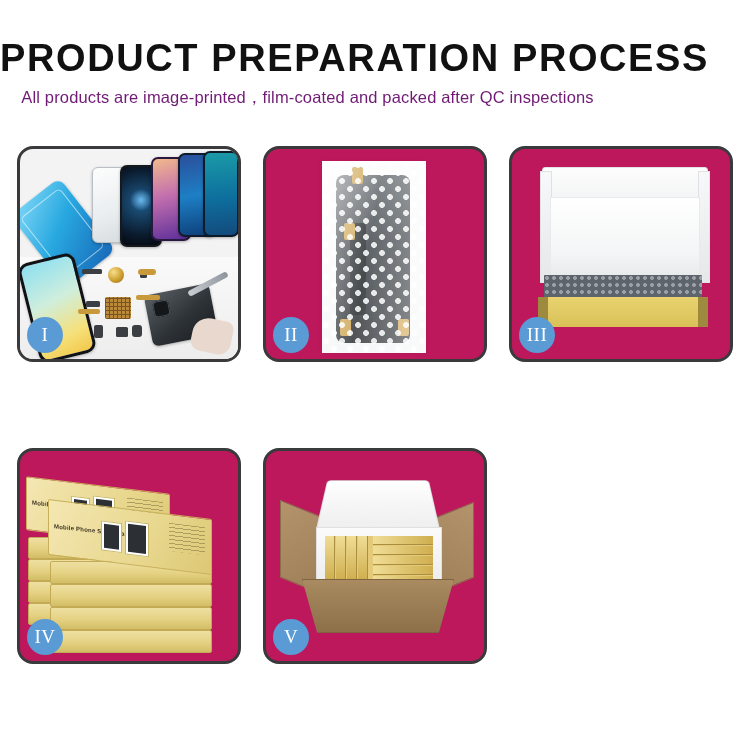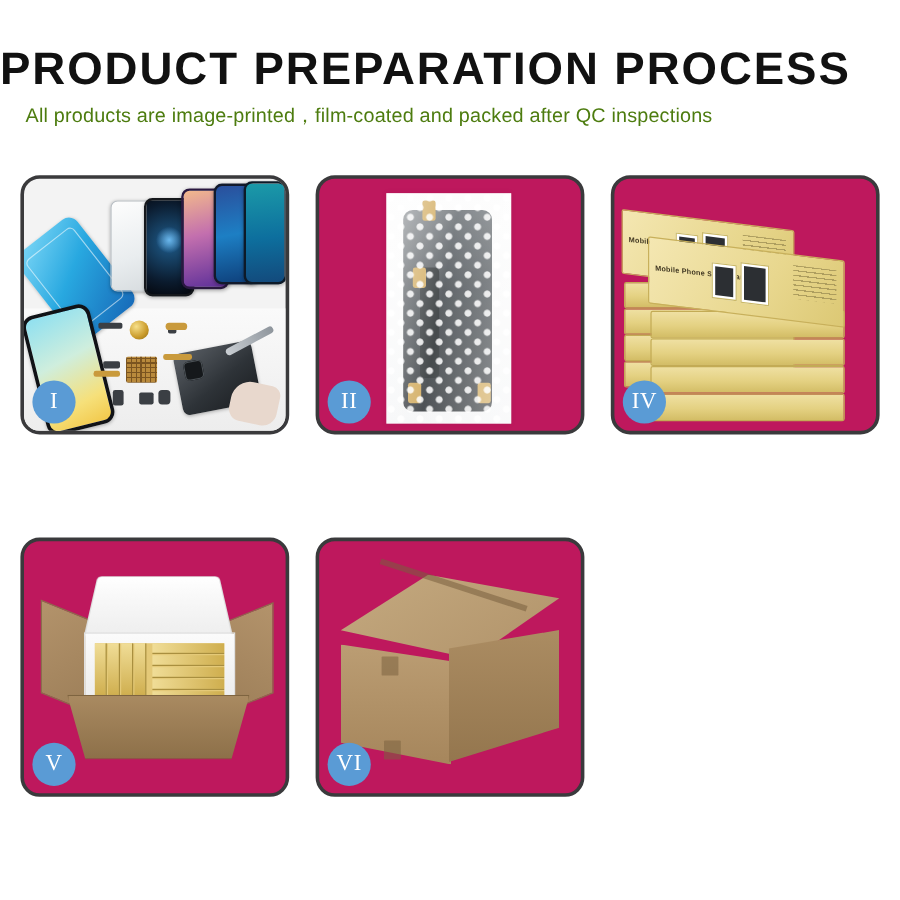--- a/index.html
+++ b/index.html
@@ -37,21 +37,21 @@
     line-height: 44px;
     color: #111111;
     white-space: nowrap;
   }
   .subtitle {
     margin-top: 7px;
     font-size: 16.5px;
     font-weight: normal;
     letter-spacing: 0.15px;
     line-height: 20px;
-    color: #4d7c0f;
+    color: #701a75;
     white-space: nowrap;
   }
 
   
   .grid {
     position: absolute;
     left: 17px;
     top: 146px;
     width: 716px;
     height: 534px;
@@ -516,20 +516,33 @@
           <div class="tape sh" style="left:22px;top:62px;"></div>
           <div class="tape sh" style="left:18px;top:158px;"></div>
           <div class="tape sh" style="left:76px;top:158px;"></div>
           <div class="bubbles"></div>
           <div class="sheen"></div>
         </div>
       </div>
       <div class="badge">II</div>
     </div>
 
+    <div class="panel p3">
+      <div class="stage">
+        <div class="lid"></div>
+        <div class="lidflap l"></div>
+        <div class="lidflap r"></div>
+        <div class="foam"></div>
+        <div class="bwrap"></div>
+        <div class="boxbody"></div>
+        <div class="boxend l"></div>
+        <div class="boxend r"></div>
+      </div>
+      <div class="badge">III</div>
+    </div>
 
     <div class="panel p4">
       <div class="stage">
 
         <div class="layer sh" style="left:8px;top:86px;width:140px;height:20px;"></div>
         <div class="layer sh" style="left:8px;top:108px;width:140px;height:20px;"></div>
         <div class="layer sh" style="left:8px;top:130px;width:140px;height:20px;"></div>
         <div class="layer sh" style="left:8px;top:152px;width:140px;height:20px;"></div>
 
         <div class="layer sh" style="left:30px;top:110px;width:160px;height:21px;"></div>
@@ -578,26 +591,15 @@
             <div class="h" style="top:20px;"></div>
             <div class="h" style="top:30px;"></div>
             <div class="h" style="top:40px;"></div>
           </div>
         </div>
         <div class="carton"></div>
       </div>
       <div class="badge">V</div>
     </div>
 
-    <div class="panel p6">
-      <div class="stage">
-        <div class="top"></div>
-        <div class="front"></div>
-        <div class="side"></div>
-        <div class="seam"></div>
-        <div class="tab sh" style="left:52px;top:96px;"></div>
-        <div class="tab sh" style="left:54px;top:166px;"></div>
-      </div>
-      <div class="badge">VI</div>
-    </div>
 
   </div>
 </div>
 
 </body></html>

